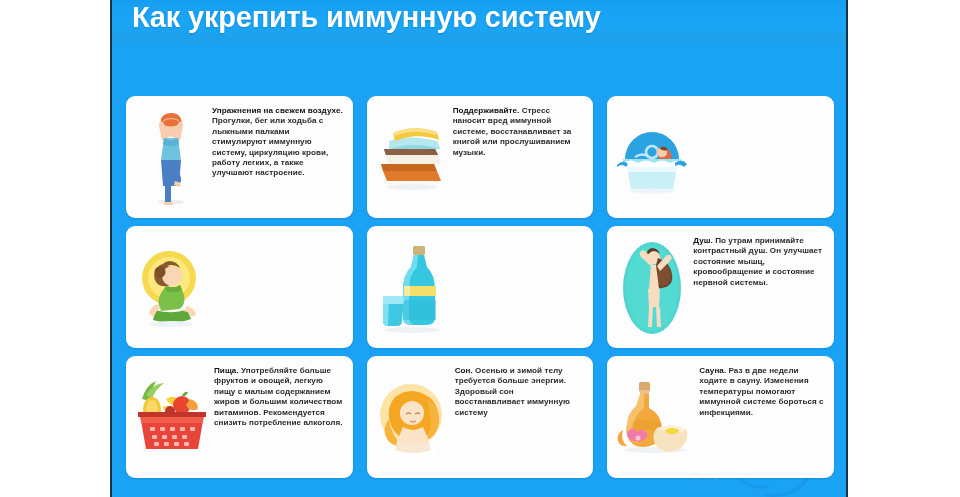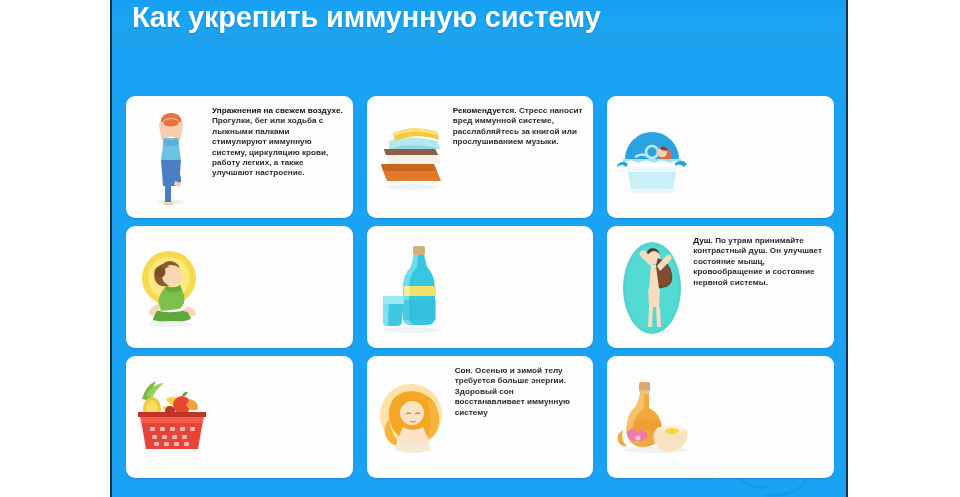--- a/index.html
+++ b/index.html
@@ -149,21 +149,21 @@
             <path d="M11 34 h52 l3 9 H13z" fill="#f3f0e6"></path>
             <path d="M11 34 h52 l-3 -6 H9z" fill="#6b4a34"></path>
             <path d="M9 28 h51 l3 6 H11z" fill="#8a6046"></path>
             <path d="M14 20 h48 l3 8 H16z" fill="#8fd8e0"></path>
             <path d="M14 20 q20 -7 48 0 l3 8 q-26 -8 -51 0z" fill="#b4e8ee"></path>
             <path d="M18 12 q20 -9 44 -1 l2 8 q-22 -8 -44 1z" fill="#f5c93c"></path>
             <path d="M18 12 q20 -9 44 -1 l-1 3 q-21 -7 -42 1z" fill="#fbe08a"></path>
           </svg>
         </div>
         <div class="body">
-          <span class="lead">Рекомендуется.</span><span> Стресс наносит вред иммунной системе, расслабляйтесь за книгой или прослушиванием музыки.</span>
+          <span class="lead">Поддерживайте.</span><span> Стресс наносит вред иммунной системе, восстанавливает за книгой или прослушиванием музыки.</span>
         </div>
       </div>
 
       <div class="card">
         <div class="art">
           <svg width="78" height="78" viewBox="0 0 78 78">
             <path d="M12 40 a27 27 0 0 1 54 0z" fill="#2aa3e0"></path>
             <circle cx="39" cy="33" r="6" fill="none" stroke="#bfe9fa" stroke-width="2.6"></circle>
             <path d="M44 30 q10 -4 14 4 q3 7 -5 8 q-9 1 -9 -12z" fill="#d9694a"></path>
             <circle cx="49" cy="33" r="5.2" fill="#f5cfae"></circle>
@@ -266,20 +266,23 @@
               <rect x="40" y="56" width="5" height="4" rx="1"></rect>
                 <rect x="50" y="56" width="5" height="4" rx="1"></rect>
               <rect x="22" y="63" width="5" height="4" rx="1"></rect>
                 <rect x="32" y="63" width="5" height="4" rx="1"></rect>
               <rect x="42" y="63" width="5" height="4" rx="1"></rect>
                 <rect x="52" y="63" width="5" height="4" rx="1"></rect>
             </g>
             <path d="M6 33 h68 v5 H6z" fill="#c0342a"></path>
           </svg>
         </div>
+        <div class="body">
+          <span class="lead">Пища.</span><span> Употребляйте больше фруктов и овощей, легкую пищу с малым содержанием жиров и большим количеством витаминов. Рекомендуется снизить потребление алкоголя.</span>
+        </div>
       </div>
 
       <div class="card">
         <div class="art">
           <svg width="80" height="86" viewBox="0 0 80 86">
             <circle cx="38" cy="40" r="31" fill="#fbd98a" opacity=".75"></circle>
             <path d="M22 22 q16 -12 34 0 q12 10 8 26 q-4 14 -20 16 q-20 2 -26 -14 q-6 -16 4 -28z" fill="#f5a623"></path>
             <path d="M16 44 q-8 10 -2 20 q6 9 16 6 q-12 -8 -14 -26z" fill="#f7b43c"></path>
             <path d="M54 24 q14 8 12 24 q-2 14 -14 18 q10 -14 2 -42z" fill="#f7b43c"></path>
             <circle cx="39" cy="38" r="12" fill="#fbe3c8"></circle>
@@ -307,17 +310,20 @@
             <path d="M27 16 h4 v14 q-9 6 -11 18 q-2 12 7 18 q-12 -2 -13 -16 q-1 -14 9 -22 z" fill="#f7c06a"></path>
             <path d="M20 44 q14 -6 28 2 l1 10 q-16 -8 -30 -2z" fill="#e89a2a" opacity=".5"></path>
             <path d="M10 52 q-7 4 -5 11 q2 6 9 5 q-7 -6 -4 -16z" fill="#f2a83c"></path>
             <path d="M44 50 q16 -6 30 2 q2 14 -10 20 q-14 6 -22 -6 q-4 -10 2 -16z" fill="#f7e3c0"></path>
             <path d="M44 50 q16 -6 30 2 q-14 7 -30 -2z" fill="#fbf0db"></path>
             <ellipse cx="59" cy="53" rx="7" ry="3" fill="#f5d93c"></ellipse>
             <path d="M18 62 q-7 -6 -2 -10 q5 -4 8 2 q5 -5 9 0 q4 5 -3 8 q-6 3 -12 0z" fill="#f07aa8"></path>
             <circle cx="25" cy="60" r="2.6" fill="#f9c0d8"></circle>
           </svg>
         </div>
+        <div class="body">
+          <span class="lead">Сауна.</span><span> Раз в две недели ходите в сауну. Изменения температуры помогают иммунной системе бороться с инфекциями.</span>
+        </div>
       </div>
 
     </div>
   </div>
 </div>
 
 </body></html>

